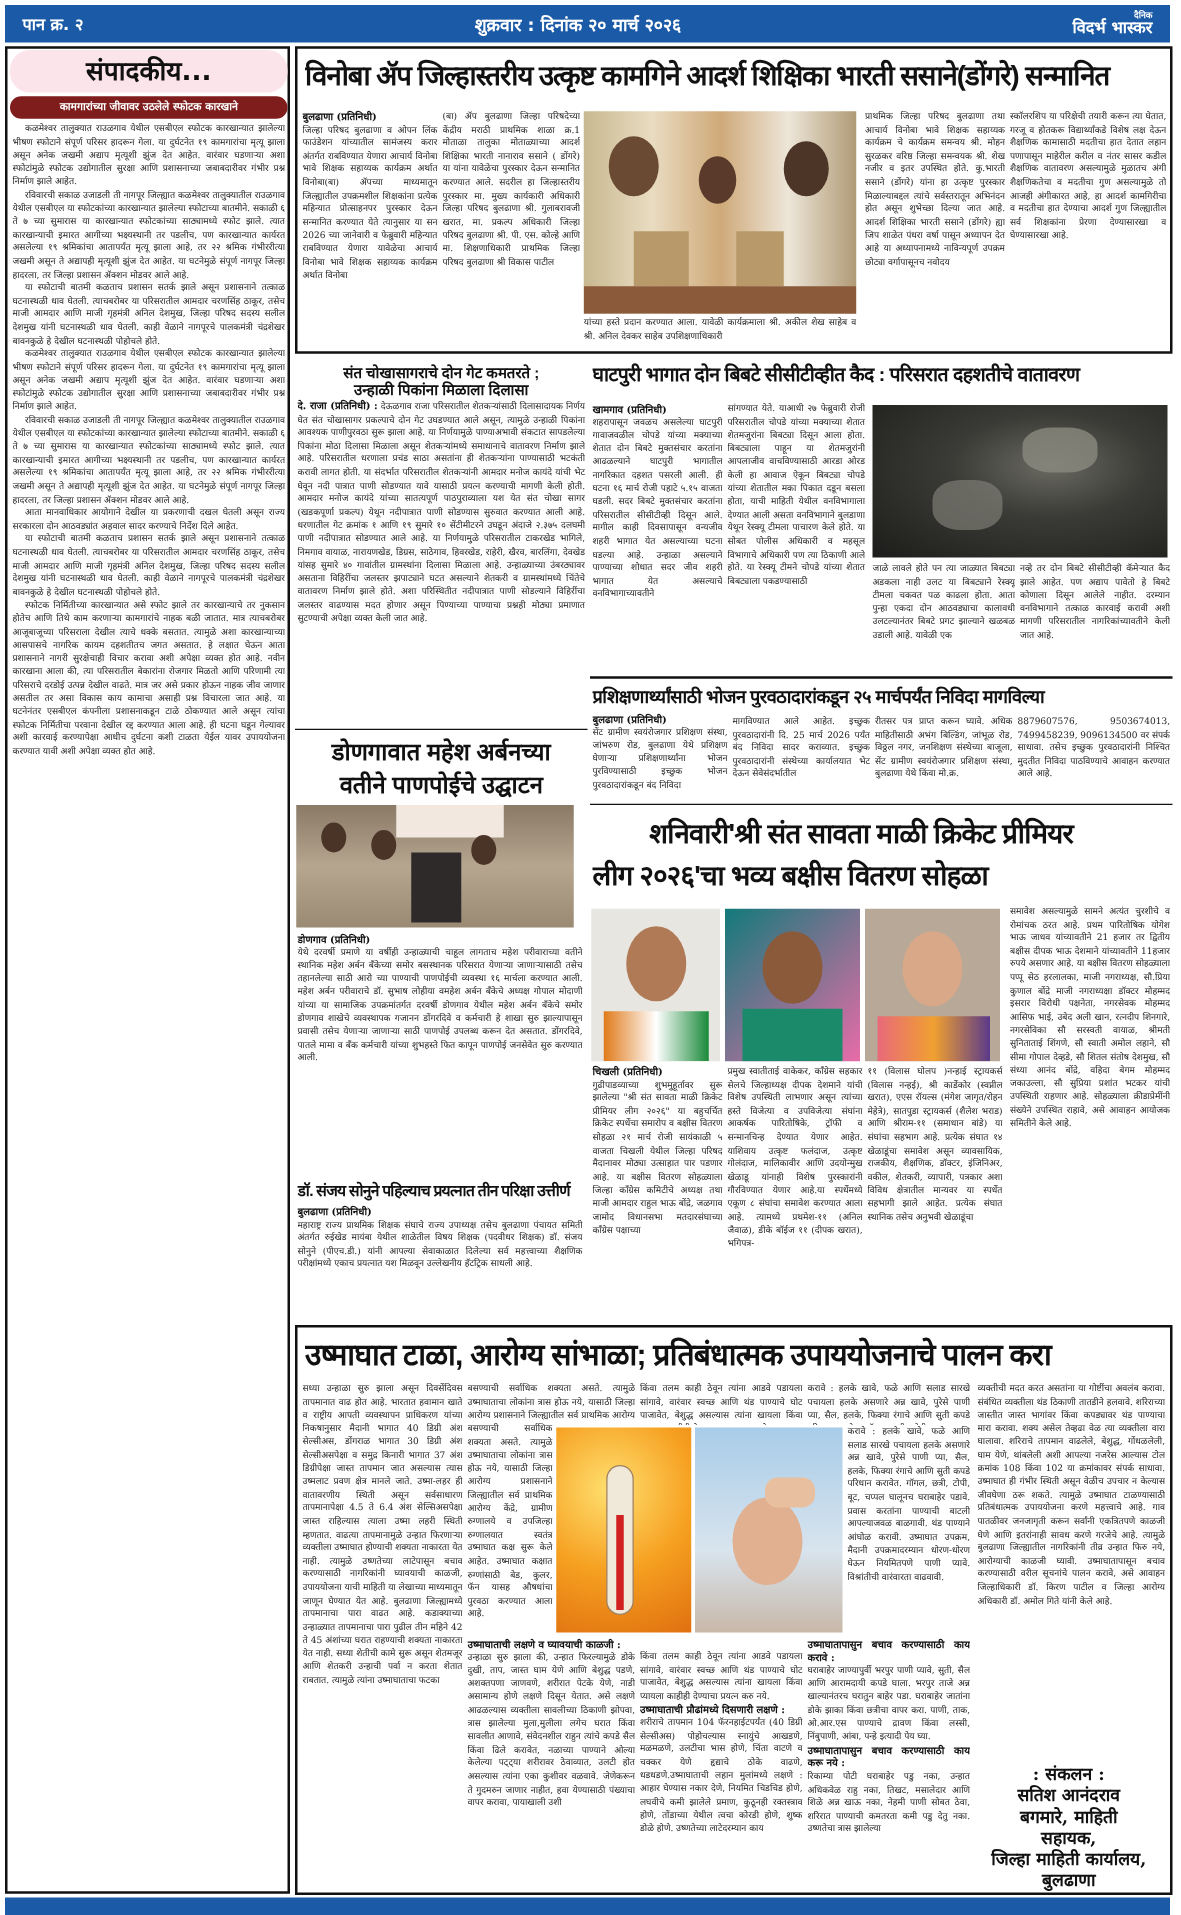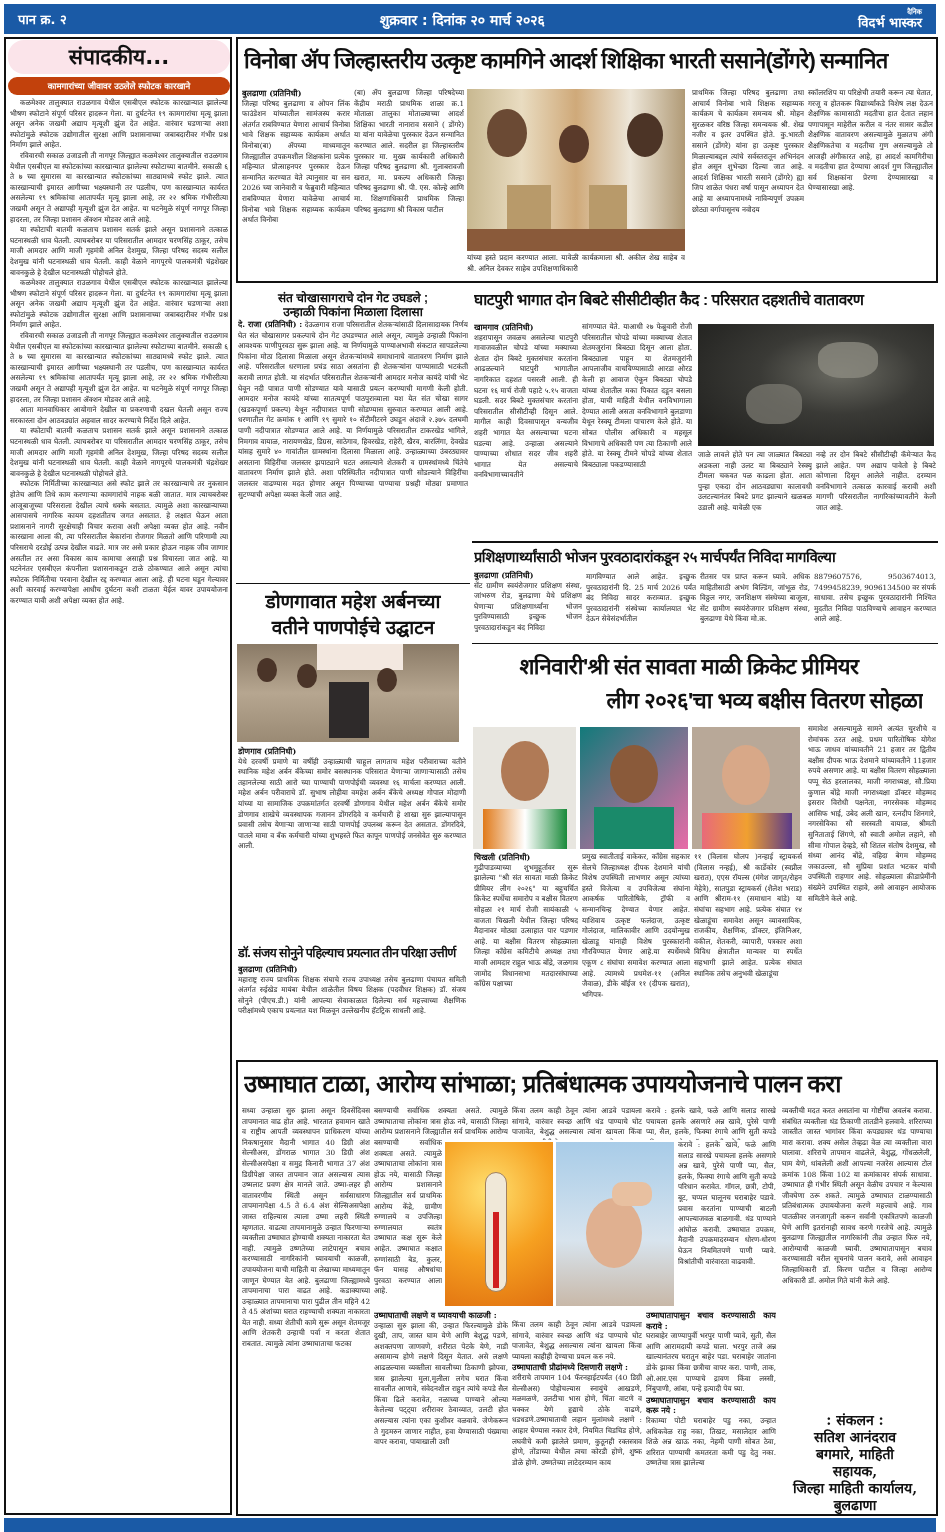--- a/index.html
+++ b/index.html
@@ -11,21 +11,21 @@
   .masthead .brand{font-size:13px;font-weight:bold;text-align:right;line-height:1}
   .masthead .brand small{display:block;font-size:7px}
   .footer{position:absolute;left:4px;top:1518px;width:932px;height:14px;background:#1a5aa6}
   .box{position:absolute;border:2px solid #111}
   .txt{font-size:7.2px;line-height:10.6px;text-align:justify;color:#222;font-family:"DejaVu Serif",serif}
   .col{position:absolute;overflow:hidden}
   .dateline{font-weight:bold;font-size:8px;color:#111}
   .hl{position:absolute;font-family:"Liberation Sans",sans-serif;font-weight:bold;color:#111;white-space:nowrap;overflow:hidden}
   .photo{position:absolute;overflow:hidden}
   .edit-title{position:absolute;left:8px;top:40px;width:222px;height:34px;border-radius:16px;background:#fbe4ea;font-size:21px;font-weight:bold;text-align:center;line-height:34px}
-  .edit-sub{position:absolute;left:8px;top:77px;width:222px;height:18px;border-radius:9px;background:#c2410c;color:#fff;font-size:8.5px;font-weight:bold;text-align:center;line-height:18px}
+  .edit-sub{position:absolute;left:8px;top:77px;width:222px;height:18px;border-radius:9px;background:#7f1d1d;color:#fff;font-size:8.5px;font-weight:bold;text-align:center;line-height:18px}
   .person{position:absolute;border-radius:50%}
   .credits{position:absolute;left:780px;top:1412px;width:150px;text-align:center;font-weight:bold;font-size:14px;line-height:17px;font-family:"DejaVu Serif",serif}
 </style>
 </head>
 <body>
 
 <div class="masthead">
   <span class="pg">पान क्र. २</span>
   <span class="date">शुक्रवार : दिनांक २० मार्च २०२६</span>
   <span class="brand">
@@ -68,21 +68,21 @@
 <div class="col txt" style="left:467px;top:253px;width:218px;height:28px">
   <span>यांच्या हस्ते प्रदान करण्यात आला. यावेळी कार्यक्रमाला श्री. अकील शेख साहेब व श्री. अनिल देवकर साहेब उपशिक्षणाधिकारी</span>
 </div>
 <div class="col txt" style="left:692px;top:88px;width:112px;height:192px">
   <span>प्राथमिक जिल्हा परिषद बुलढाणा तथा आचार्य विनोबा भावे शिक्षक सहाय्यक कार्यक्रम चे कार्यक्रम समन्वय श्री. मोहन सुरळकर वरिष्ठ जिल्हा समन्वयक श्री. शेख नजीर व इतर उपस्थित होते. कु.भारती ससाने (डोंगरे) यांना हा उत्कृष्ट पुरस्कार मिळाल्याबद्दल त्यांचे सर्वस्तरातून अभिनंदन होत असून शुभेच्छा दिल्या जात आहे. आदर्श शिक्षिका भारती ससाने (डोंगरे) ह्या जिप शाळेत पंधरा वर्षा पासून अध्यापन देत आहे या अध्यापनामध्ये नाविन्यपूर्ण उपक्रम छोट्या वर्गापासूनच नवोदय</span>
 </div>
 <div class="col txt" style="left:808px;top:88px;width:125px;height:192px">
   <span>स्कॉलरशिप या परिक्षेची तयारी करून त्या घेतात, गरजू व होतकरू विद्यार्थ्यांकडे विशेष लक्ष देऊन शैक्षणिक कामासाठी मदतीचा हात देतात लहान पणापासून माहेरील करील व नंतर सासर कडील शैक्षणिक वातावरण असल्यामुळे मुळातच अंगी शैक्षणिकतेचा व मदतीचा गुण असल्यामुळे तो आजही अंगीकारत आहे, हा आदर्श कामगिरीचा व मदतीचा हात देण्याचा आदर्श गुण जिल्ह्यातील सर्व शिक्षकांना प्रेरणा देण्यासारखा व घेण्यासारखा आहे.</span>
 </div>
 
-<div class="hl" style="left:236px;top:289px;width:234px;text-align:center;font-size:12px">संत चोखासागराचे दोन गेट उघडले ;</div>
+<div class="hl" style="left:236px;top:289px;width:234px;text-align:center;font-size:12px">संत चोखासागराचे दोन गेट कमतरते ;</div>
 <div class="hl" style="left:236px;top:303px;width:234px;text-align:center;font-size:12px">उन्हाळी पिकांना मिळाला दिलासा</div>
 <div class="col txt" style="left:238px;top:319px;width:230px;height:262px">
   <span class="dateline">दे. राजा (प्रतिनिधी) :</span>
   <span>देऊळगाव राजा परिसरातील शेतकऱ्यांसाठी दिलासादायक निर्णय घेत संत चोखासागर प्रकल्पाचे दोन गेट उघडण्यात आले असून, त्यामुळे उन्हाळी पिकांना आवश्यक पाणीपुरवठा सुरू झाला आहे. या निर्णयामुळे पाण्याअभावी संकटात सापडलेल्या पिकांना मोठा दिलासा मिळाला असून शेतकऱ्यांमध्ये समाधानाचे वातावरण निर्माण झाले आहे. परिसरातील धरणाला प्रचंड साठा असतांना ही शेतकऱ्यांना पाण्यासाठी भटकंती करावी लागत होती. या संदर्भात परिसरातील शेतकऱ्यांनी आमदार मनोज कायंदे यांची भेट घेवून नदी पात्रात पाणी सोडण्यात यावे यासाठी प्रयत्न करण्याची मागणी केली होती. आमदार मनोज कायंदे यांच्या सातत्यपूर्ण पाठपुराव्याला यश येत संत चोखा सागर (खडकपूर्णा प्रकल्प) येथून नदीपात्रात पाणी सोडण्यास सुरुवात करण्यात आली आहे. धरणातील गेट क्रमांक १ आणि १९ सुमारे १० सेंटीमीटरने उघडून अंदाजे २.३७५ दलघमी पाणी नदीपात्रात सोडण्यात आले आहे. या निर्णयामुळे परिसरातील टाकरखेड भागिले, निमगाव वायाळ, नारायणखेड, डिग्रस, साठेगाव, हिवरखेड, राहेरी, खैरव, बारलिंगा, देवखेड यांसह सुमारे ४० गावांतील ग्रामस्थांना दिलासा मिळाला आहे. उन्हाळ्याच्या उंबरठ्यावर असताना विहिरींचा जलस्तर झपाट्याने घटत असल्याने शेतकरी व ग्रामस्थांमध्ये चिंतेचे वातावरण निर्माण झाले होते. अशा परिस्थितीत नदीपात्रात पाणी सोडल्याने विहिरींचा जलस्तर वाढण्यास मदत होणार असून पिण्याच्या पाण्याचा प्रश्नही मोठ्या प्रमाणात सुटण्याची अपेक्षा व्यक्त केली जात आहे.</span>
 </div>
 
 <div class="hl" style="left:474px;top:288px;width:466px;font-size:15.5px;letter-spacing:-0.4px">घाटपुरी भागात दोन बिबटे सीसीटीव्हीत कैद : परिसरात दहशतीचे वातावरण</div>
 <div class="col txt" style="left:474px;top:322px;width:104px;height:218px">
   <div class="dateline">खामगाव (प्रतिनिधी)</div>
   <span>शहरापासून जवळच असलेल्या घाटपुरी गावाजवळील चोपडे यांच्या मक्याच्या शेतात दोन बिबटे मुक्तसंचार करतांना आढळल्याने घाटपुरी भागातील नागरिकात दहशत पसरली आली. ही घटना १६ मार्च रोजी पहाटे ५.१५ वाजता घडली. सदर बिबटे मुक्तसंचार करतांना परिसरातील सीसीटीव्ही दिसून आले. मागील काही दिवसापासून वन्यजीव शहरी भागात येत असल्याच्या घटना घडल्या आहे. उन्हाळा असल्याने पाण्याच्या शोधात सदर जीव शहरी भागात येत असल्याचे वनविभागाच्यावतीने</span>
@@ -133,21 +133,21 @@
 </div>
 
 <div class="hl" style="left:238px;top:944px;width:230px;font-size:12.5px;letter-spacing:-0.6px">डॉ. संजय सोनुने पहिल्याच प्रयत्नात तीन परिक्षा उत्तीर्ण</div>
 <div class="col txt" style="left:238px;top:964px;width:228px;height:92px">
   <div class="dateline">बुलढाणा (प्रतिनिधी)</div>
   <span>महाराष्ट्र राज्य प्राथमिक शिक्षक संघाचे राज्य उपाध्यक्ष तसेच बुलढाणा पंचायत समिती अंतर्गत रुईखेड मायंबा येथील शाळेतील विषय शिक्षक (पदवीधर शिक्षक) डॉ. संजय सोनुने (पीएच.डी.) यांनी आपल्या सेवाकाळात दिलेल्या सर्व महत्त्वाच्या शैक्षणिक परीक्षांमध्ये एकाच प्रयत्नात यश मिळवून उल्लेखनीय हॅटट्रिक साधली आहे.</span>
 </div>
 
 <div style="position:absolute;left:472px;top:643px;width:466px;height:1px;background:#111"></div>
 <div class="hl" style="left:456px;top:650px;width:466px;text-align:center;font-size:22px;letter-spacing:-0.5px">शनिवारी'श्री संत सावता माळी क्रिकेट प्रीमियर</div>
-<div class="hl" style="left:457px;top:684px;width:466px;text-align:right;font-size:22px;letter-spacing:-0.5px">लीग २०२६'चा भव्य बक्षीस वितरण सोहळा</div>
+<div class="hl" style="left:474px;top:684px;width:466px;text-align:left;font-size:22px;letter-spacing:-0.5px">लीग २०२६'चा भव्य बक्षीस वितरण सोहळा</div>
 <div class="photo" style="left:473px;top:727px;width:103px;height:122px;background:#e8e6e0">
   <div class="person" style="left:28px;top:14px;width:48px;height:60px;background:#b07a56"></div>
   <div style="position:absolute;left:10px;top:82px;width:84px;height:40px;background:linear-gradient(90deg,#e07a1a,#ffffff,#1a8a3a)"></div>
 </div>
 <div class="photo" style="left:580px;top:727px;width:108px;height:122px;background:linear-gradient(135deg,#127a7a,#e86ca8)">
   <div class="person" style="left:30px;top:18px;width:48px;height:58px;background:#8a5a3a"></div>
   <div style="position:absolute;left:14px;top:80px;width:80px;height:42px;background:#1a8a6a"></div>
 </div>
 <div class="photo" style="left:692px;top:727px;width:108px;height:122px;background:#b8a898">
   <div class="person" style="left:30px;top:18px;width:48px;height:60px;background:#d8a888"></div>

